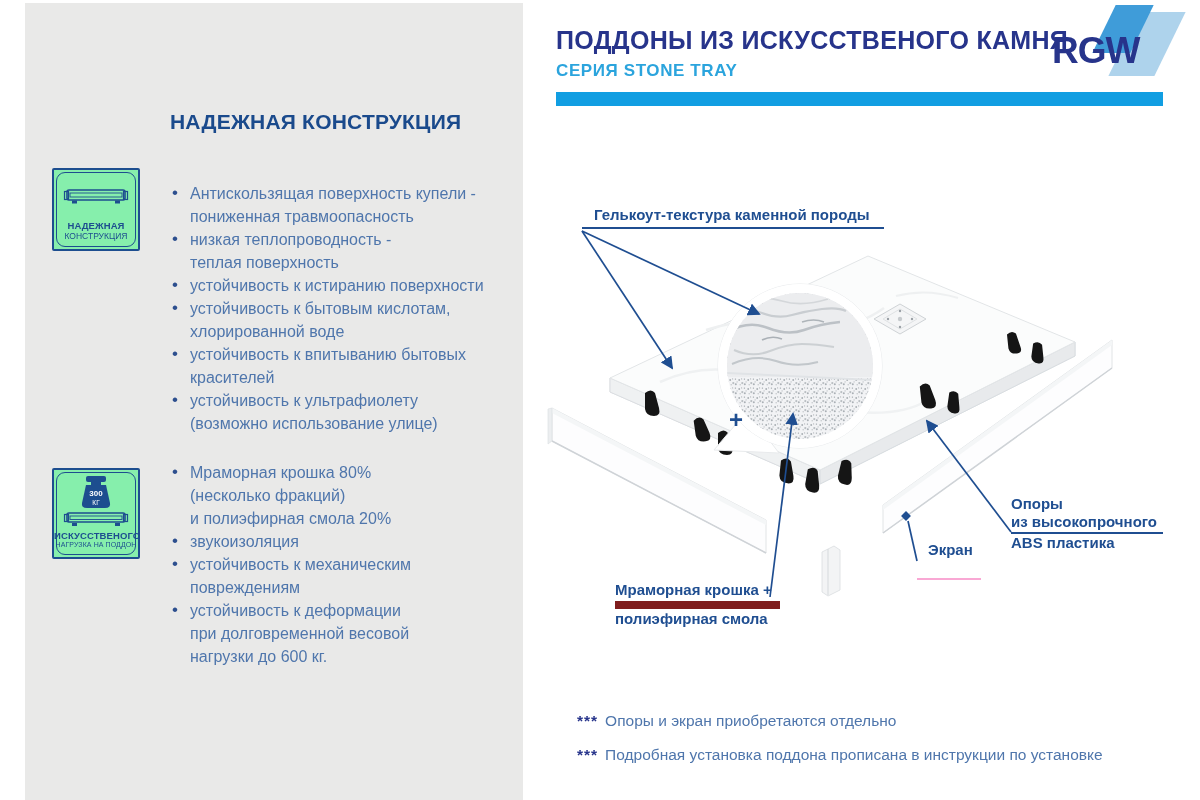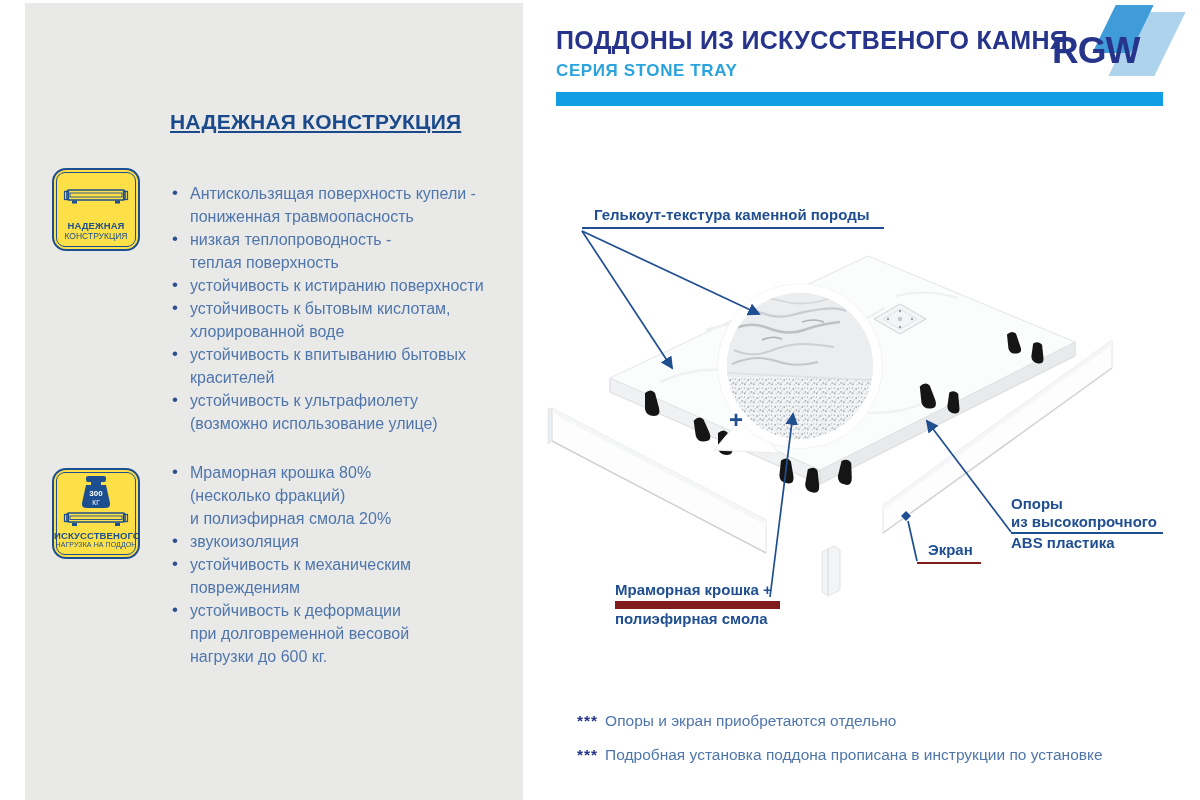--- a/index.html
+++ b/index.html
@@ -7,31 +7,31 @@
     width:1200px;height:800px;position:relative;overflow:hidden;
     background:#ffffff;
     font-family:"Liberation Sans", sans-serif;
     -webkit-font-smoothing:antialiased;
   }
   .abs{position:absolute;}
 
   
   #left-panel{left:25px;top:3px;width:498px;height:797px;background:#e9e9e8;}
 
-  #panel-heading{left:170px;top:110px;font-size:21px;font-weight:bold;color:#1a4a8c;letter-spacing:.2px;text-decoration:underline;}
+  #panel-heading{left:170px;top:110px;font-size:21px;font-weight:bold;color:#1a4a8c;letter-spacing:.2px;}
 
   ul.features{left:168px;width:345px;margin:0;padding:0;list-style:none;
     font-size:16px;line-height:23px;color:#4f76ac;}
   #features-1{top:163px;margin-top:19px;}
   #features-2{top:461px;}
   li.bullet-item{position:relative;padding-left:22px;white-space:pre-line;}
   li.bullet-item::before{content:"\2022";position:absolute;left:4px;top:-1px;color:#2d4f8e;font-size:17px;}
 
   
-  .badge{width:84px;border:2.5px solid #1d4e8f;border-radius:14px;background:#fde047;}
+  .badge{width:84px;border:2.5px solid #1d4e8f;border-radius:2px;background:#86efac;}
   .badge .inner{position:absolute;inset:2px;border:1px solid #1d4e8f;border-radius:9px;}
   #badge-construction{left:52px;top:168px;height:79px;}
   #badge-load{left:52px;top:468px;height:87px;}
   .badge svg{position:absolute;left:50%;transform:translateX(-50%);}
   .badge .b-label1{position:absolute;width:100%;text-align:center;font-weight:bold;color:#1d4e8f;font-size:9.5px;letter-spacing:.1px;}
   .badge .b-label2{position:absolute;width:100%;text-align:center;color:#1d4e8f;}
   #badge-construction .b-label1{top:50px;}
   #badge-construction .b-label2{top:61px;font-size:8.5px;}
   #badge-load .b-label1{top:60px;}
   #badge-load .b-label2{top:71px;font-size:7px;letter-spacing:.1px;}
@@ -45,21 +45,21 @@
   #logo{left:1040px;top:0;width:160px;height:90px;}
   #logo .p-light{position:absolute;left:84px;top:12px;width:46px;height:64px;background:#aed3ec;transform:skewX(-26deg);}
   #logo .p-mid{position:absolute;left:64px;top:5px;width:38px;height:48px;background:#3f9cd9;transform:skewX(-26deg);}
   #logo .logo-text{position:absolute;left:12px;top:30px;font-size:37px;font-weight:bold;color:#27348b;letter-spacing:-1px;}
 
   
   .dlabel{color:#1f4e91;font-weight:bold;font-size:15px;}
   #label-gelcoat{left:582px;top:206px;border-bottom:2px solid #1f4e91;padding:0 14px 4px 12px;}
   #label-marble{left:615px;top:580px;line-height:19px;}
   #label-marble .u{display:inline-block;border-bottom:8px solid #7f1d1d;padding:0 8px 2px 0;}
-  #label-screen{left:917px;top:541px;border-bottom:2px solid #7f1d1d;padding:0 8px 4px 11px;}
+  #label-screen{left:917px;top:541px;border-bottom:2px solid #f9a8d4;padding:0 8px 20px 11px;}
   #label-supports{left:1011px;top:495px;line-height:18px;}
   #label-supports .u{display:inline-block;border-bottom:2px solid #1f4e91;padding:0 6px 1px 0;}
   #plus-sign{left:729px;top:406px;font-size:24px;font-weight:bold;color:#1f4e91;}
 
   
   .footnote{left:577px;font-size:15.5px;color:#4f76ac;}
   #footnote-1{top:712px;}
   #footnote-2{top:746px;}
   .footnote .stars{font-weight:bold;color:#27348b;margin-right:7px;letter-spacing:1px;}
 </style>

